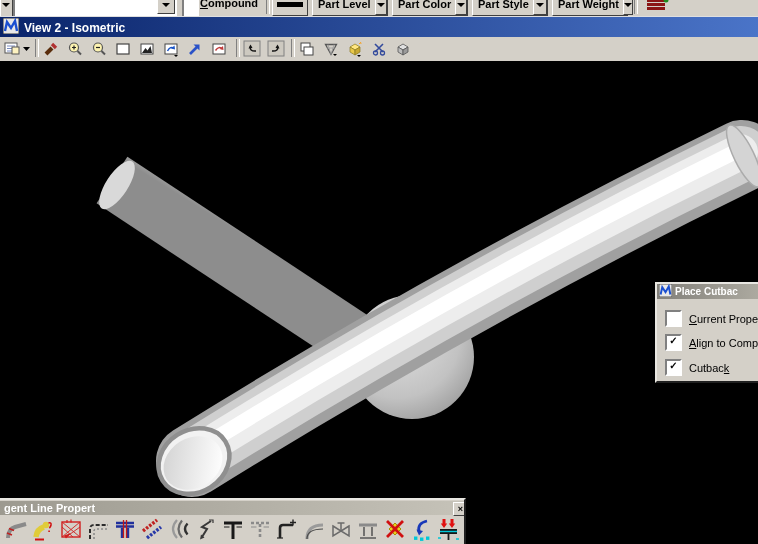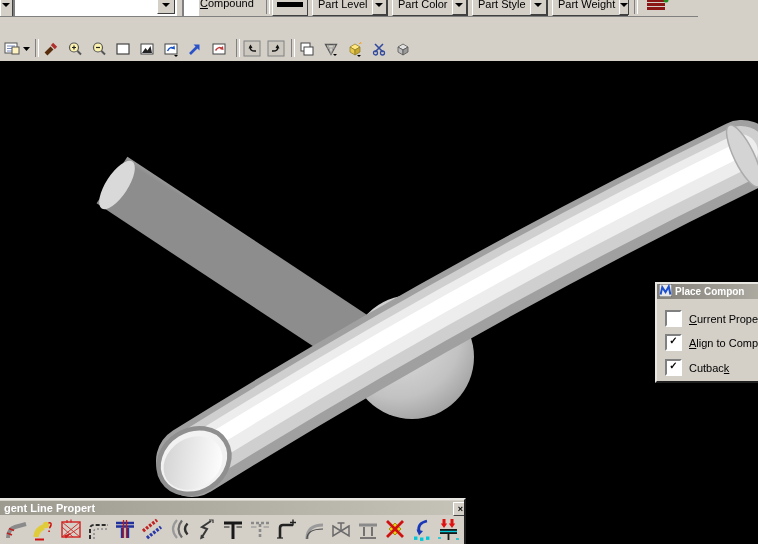--- a/index.html
+++ b/index.html
@@ -6,21 +6,21 @@
   #screen{position:relative;width:758px;height:544px;overflow:hidden;
           background:#d4d0c8;font-family:"Liberation Sans",sans-serif;font-size:11px;color:#000;}
 
   
   .raised{border:1px solid;border-color:#ffffff #404040 #404040 #ffffff;background:#d4d0c8;}
   .vsep{position:absolute;top:2px;width:2px;height:18px;
         border-left:1px solid #808080;border-right:1px solid #ffffff;}
 
   
   #top-strip{position:absolute;left:0;top:0;width:698px;height:16px;overflow:hidden;
-             border-bottom:1px solid #808080;}
+             border-bottom:1px solid #808080;font-weight:bold;}
   #top-row{position:absolute;left:0;top:-7px;width:758px;height:22px;}
   #top-row .abs{position:absolute;top:0;height:22px;}
   .mini-btn{width:11px;height:20px;top:1px !important;}
   .combo{left:13px;width:160px;height:20px;top:1px !important;background:#fff;
          border:2px solid;border-color:#808080 #ffffff #ffffff #808080;}
   .combo .drop{position:absolute;right:0;top:0;width:16px;height:16px;}
   .cb13{width:13px;height:13px;background:#fff;border:2px solid;
         border-color:#808080 #ffffff #ffffff #808080;
         font-size:10px;font-weight:bold;line-height:9px;text-align:center;}
   .arrow-dn{width:0;height:0;border-left:4px solid transparent;border-right:4px solid transparent;
@@ -120,20 +120,29 @@
         <svg width="26" height="16" viewBox="0 0 26 16">
           <rect x="1" y="2" width="18" height="3" fill="#8b1616"></rect>
           <rect x="1" y="6" width="18" height="3" fill="#8b1616"></rect>
           <rect x="1" y="10" width="18" height="3" fill="#8b1616"></rect>
           <circle cx="20" cy="3" r="2.5" fill="#1f8a1f"></circle>
         </svg>
       </div>
     </div>
   </div>
 
+  <div id="view-titlebar">
+    <span class="ticon">
+      <svg width="16" height="16" viewBox="0 0 16 16">
+        <rect x="0" y="0" width="16" height="16" fill="#e8e8e8" stroke="#333"></rect>
+        <path d="M2 13 L4 4 L8 10 L12 3 L14 13" fill="none" stroke="#1a4fd0" stroke-width="2.4"></path>
+      </svg>
+    </span>
+    <span>View 2 - Isometric</span>
+  </div>
 
   <div id="view-toolbar">
     <div class="tbtn" style="left:2px;width:30px;">
       <svg width="26" height="16" viewBox="0 0 26 16">
         <rect x="1" y="2" width="12" height="10" fill="#fff" stroke="#555"></rect>
         <path d="M3 5 h8 M3 7.5 h8 M3 10 h5" stroke="#7a8cc0" stroke-width="1"></path>
         <rect x="8" y="6" width="7" height="7" fill="#fdf2c0" stroke="#555"></rect>
         <path d="M19 6 l3.5 4 l3.5 -4 z" fill="#000"></path>
       </svg>
     </div>
@@ -286,21 +295,21 @@
   </div>
 
   <div id="dialog">
     <div id="dialog-titlebar">
       <span class="ticon">
         <svg width="13" height="13" viewBox="0 0 16 16">
           <rect x="0" y="0" width="16" height="16" fill="#e8e8e8" stroke="#333"></rect>
           <path d="M2 13 L4 4 L8 10 L12 3 L14 13" fill="none" stroke="#1a4fd0" stroke-width="2.4"></path>
         </svg>
       </span>
-      <span>Place Compon</span>
+      <span>Place Cutbac</span>
     </div>
     <div class="dlg-row" style="top:26px;">
       <span class="cb13"></span>
       <span><u>C</u>urrent Propert</span>
     </div>
     <div class="dlg-row" style="top:50px;">
       <span class="cb13 checked"></span>
       <span><u>A</u>lign to Compo</span>
     </div>
     <div class="dlg-row" style="top:75px;text-align:right;">

